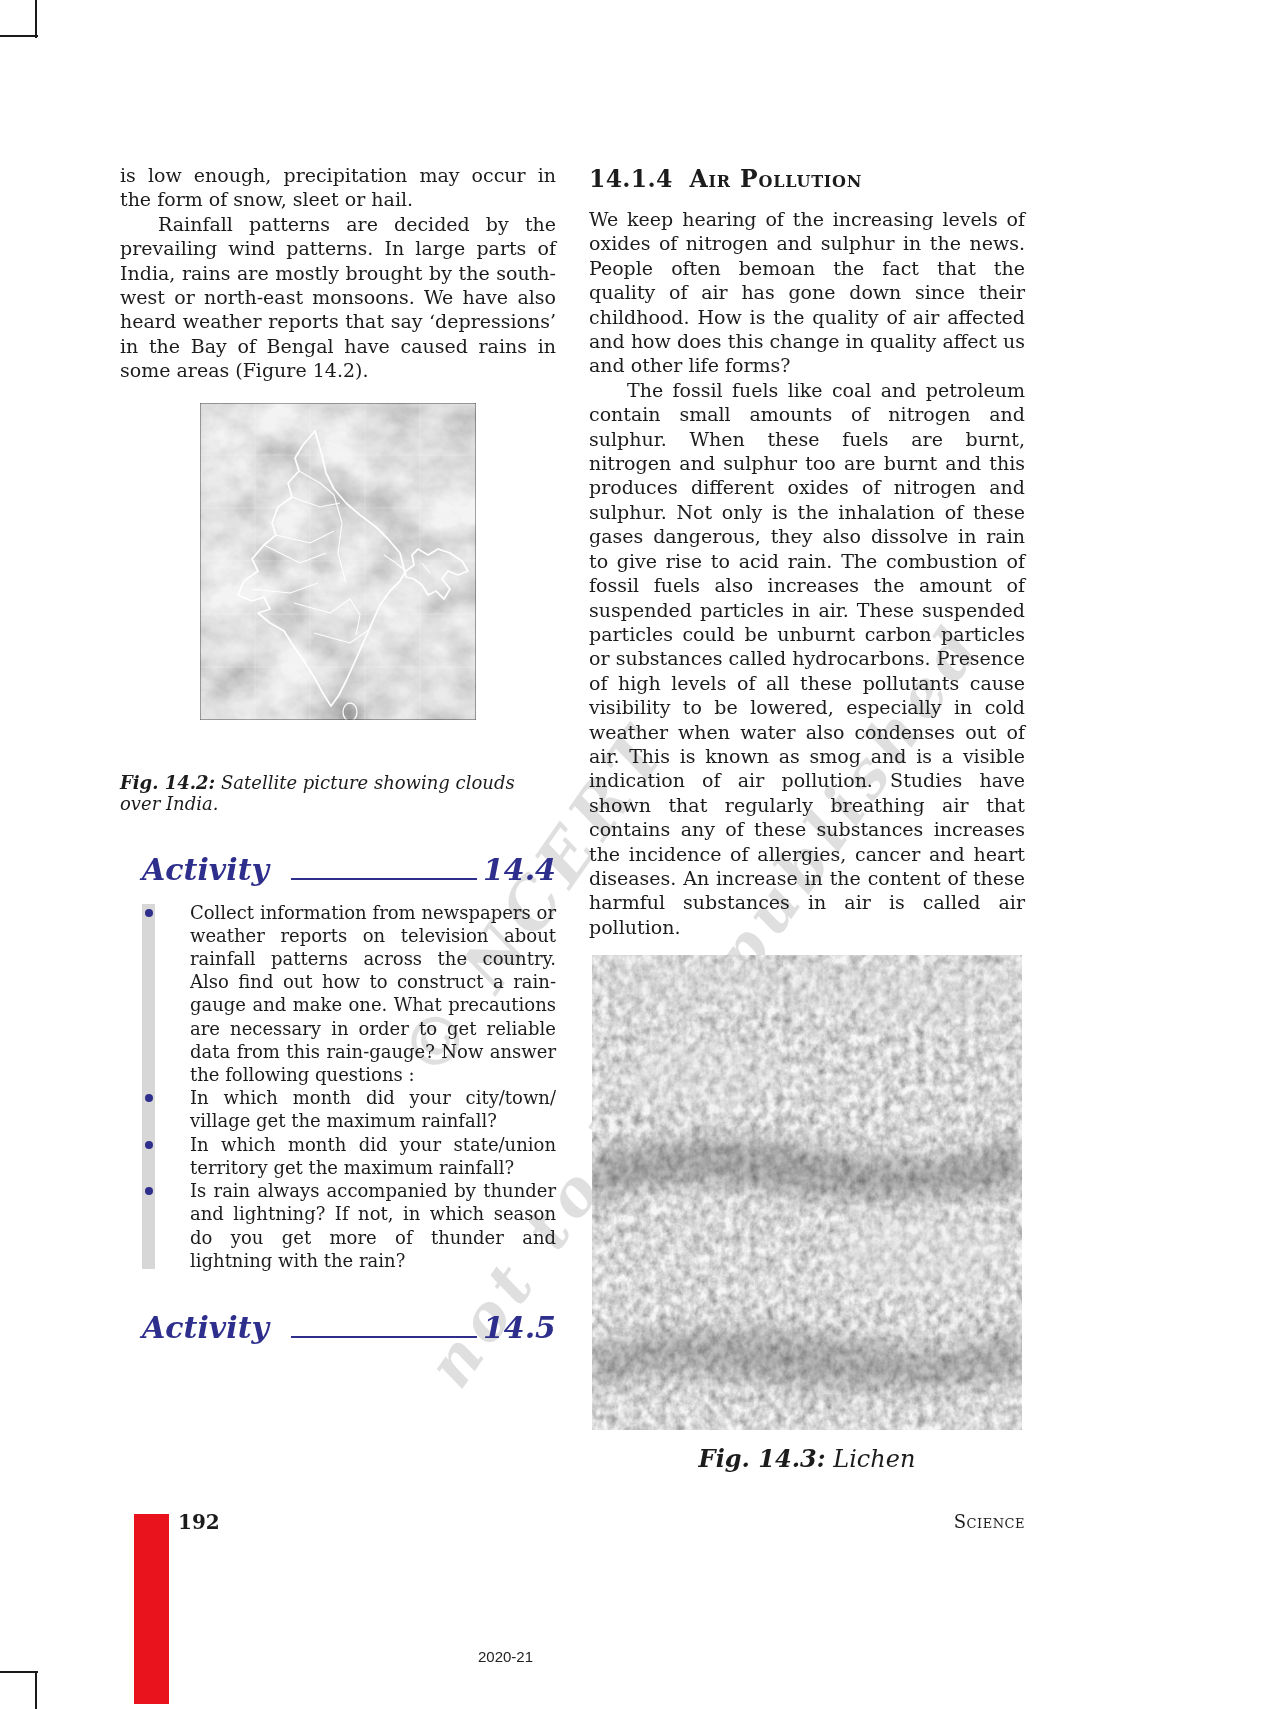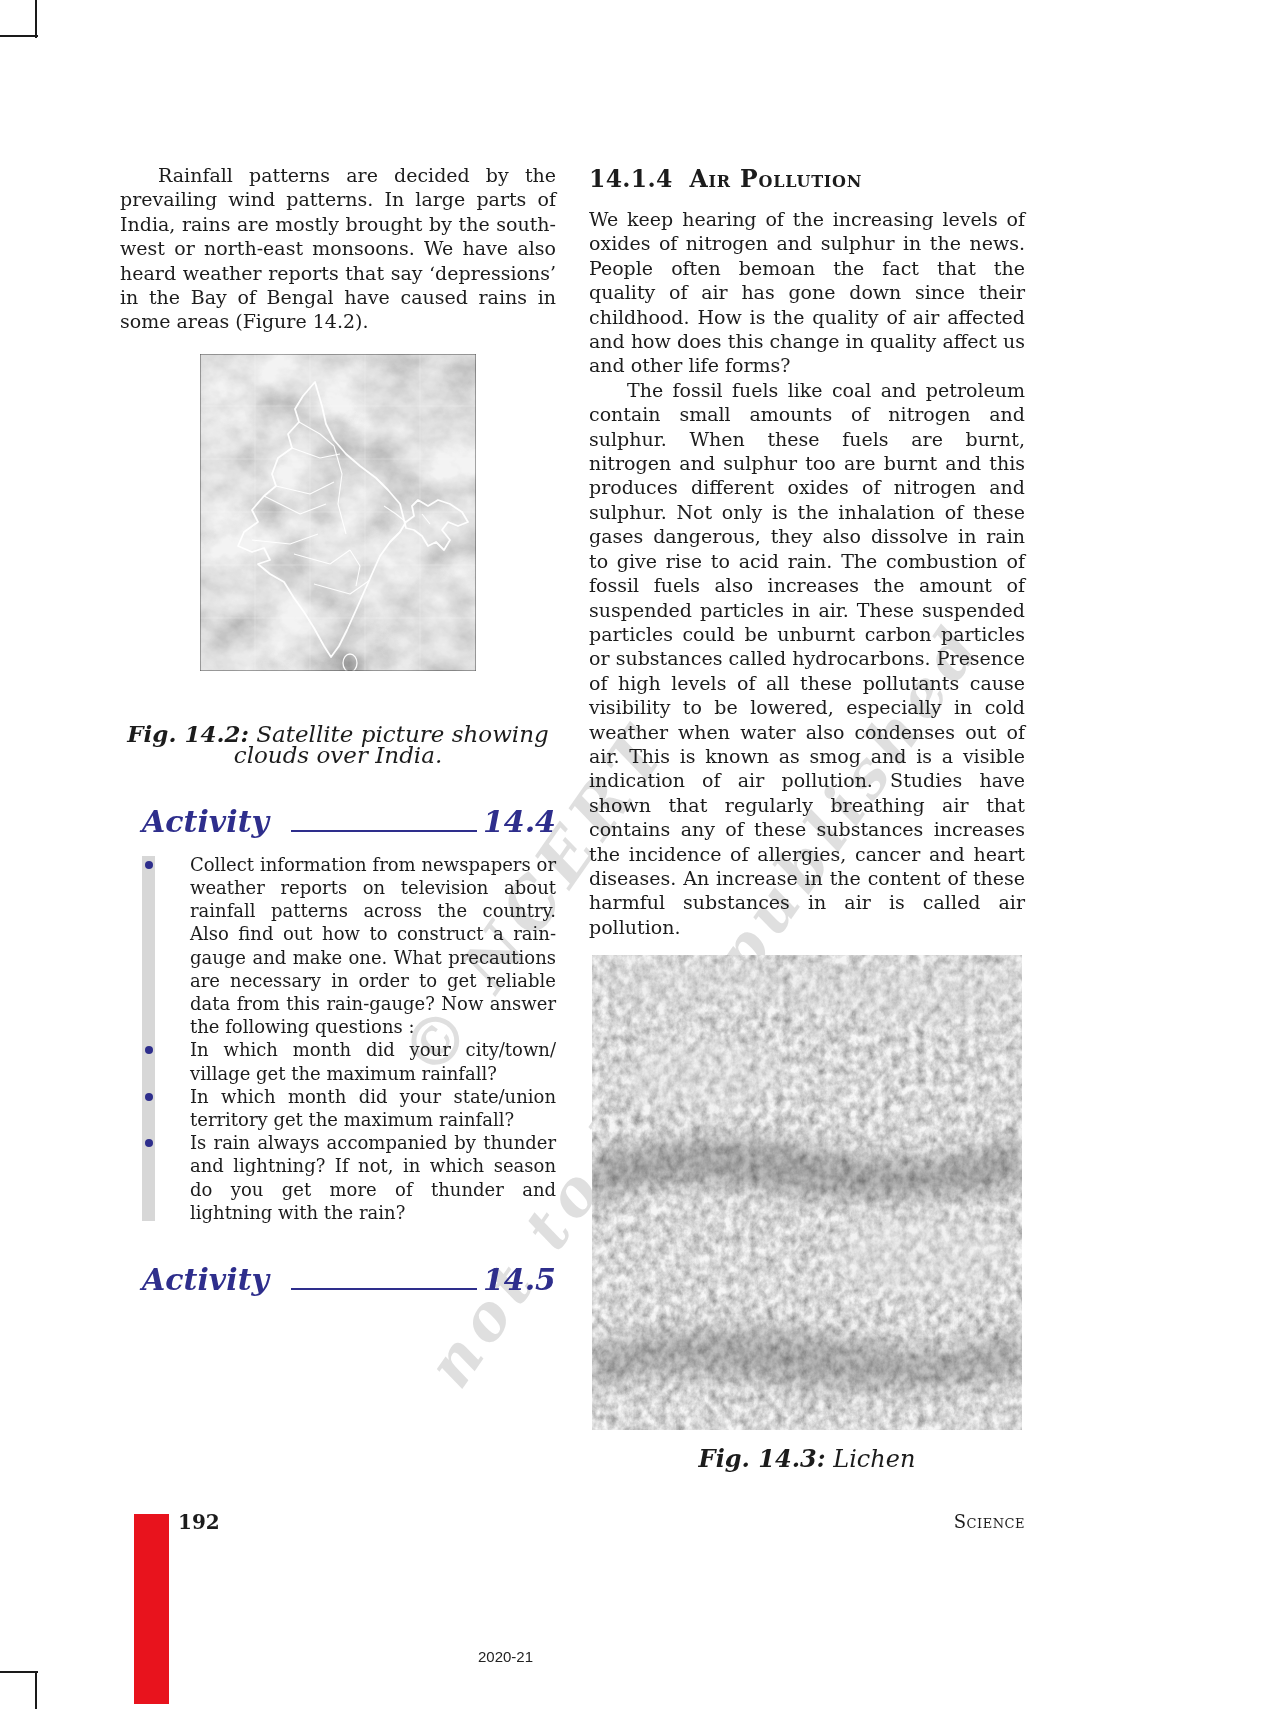--- a/index.html
+++ b/index.html
@@ -26,21 +26,21 @@
     font-size:19px;line-height:24.4px;text-align:justify;margin:0;
   }
   .indent{text-indent:38px;}
   
   .sec-heading{font-size:23.5px;font-weight:bold;margin:2px 0 14px 0;letter-spacing:0.3px;}
   .sec-heading .sc{font-variant:small-caps;letter-spacing:0.8px;text-align:center;}
   
   .fig2-wrap{width:276px;height:317px;margin:20px auto 0 auto;position:relative;}
   .fig2-wrap svg{display:block;}
   .fig-caption{
-    margin-top:52px;font-size:23px;font-style:italic;text-align:center;line-height:21px;
+    margin-top:52px;font-size:18px;font-style:italic;text-align:left;line-height:21px;
   }
   .fig-caption b{font-weight:bold;}
   .fig3-wrap{width:430px;height:475px;margin:16px auto 0 auto;}
   .fig3-caption{margin-top:14px;font-size:24px;font-style:italic;text-align:center;}
   
   .activity-head{
     display:flex;align-items:baseline;color:#2e2e8c;margin:38px 0 14px 22px;
     font-size:30px;font-style:italic;font-weight:bold;text-align:right;
   }
   .activity-rule{flex:1;border-bottom:2.5px solid #2e2e8c;margin:0 6px 5px 22px;height:1px;}
@@ -72,20 +72,21 @@
 <div class="crop" style="left:35px;top:0;width:2px;height:38px;"></div>
 <div class="crop" style="left:0;top:35px;width:38px;height:2px;"></div>
 <div class="crop" style="left:0;top:1671px;width:38px;height:2px;"></div>
 <div class="crop" style="left:35px;top:1671px;width:2px;height:38px;"></div>
 
 <div class="wm wm1">© NCERT</div>
 <div class="wm wm2">not to be republished</div>
 
 <div class="col col-left">
 
+  <p class="body-text">is low enough, precipitation may occur in the form of snow, sleet or hail.</p>
   <p class="body-text indent">Rainfall patterns are decided by the prevailing wind patterns. In large parts of India, rains are mostly brought by the south-west or north-east monsoons. We have also heard weather reports that say ‘depressions’ in the Bay of Bengal have caused rains in some areas (Figure 14.2).</p>
 
   <div class="fig2-wrap">
     <svg width="276" height="317" viewBox="0 0 276 317" xmlns="http://www.w3.org/2000/svg">
       <defs>
         <filter id="cloudTex" x="0" y="0" width="100%" height="100%">
           <feTurbulence type="fractalNoise" baseFrequency="0.018 0.024" numOctaves="5" seed="8"></feTurbulence>
           <feColorMatrix type="saturate" values="0"></feColorMatrix>
           <feComponentTransfer>
             <feFuncR type="gamma" amplitude="1.15" exponent="0.85" offset="0.18"></feFuncR>

